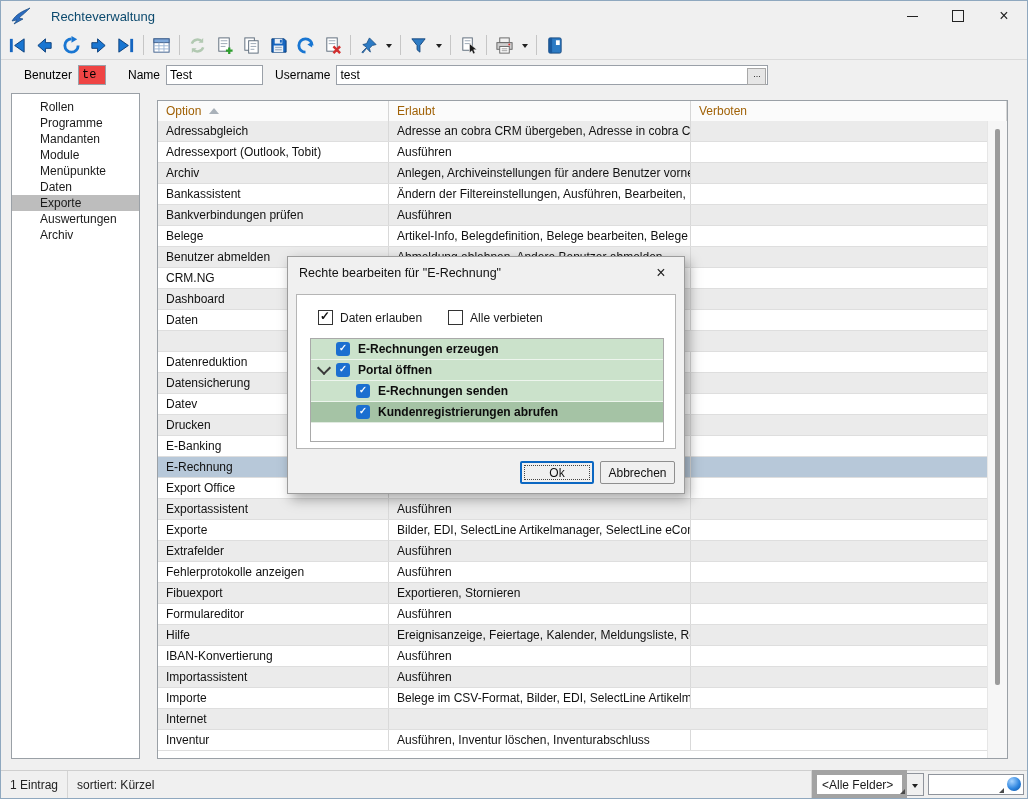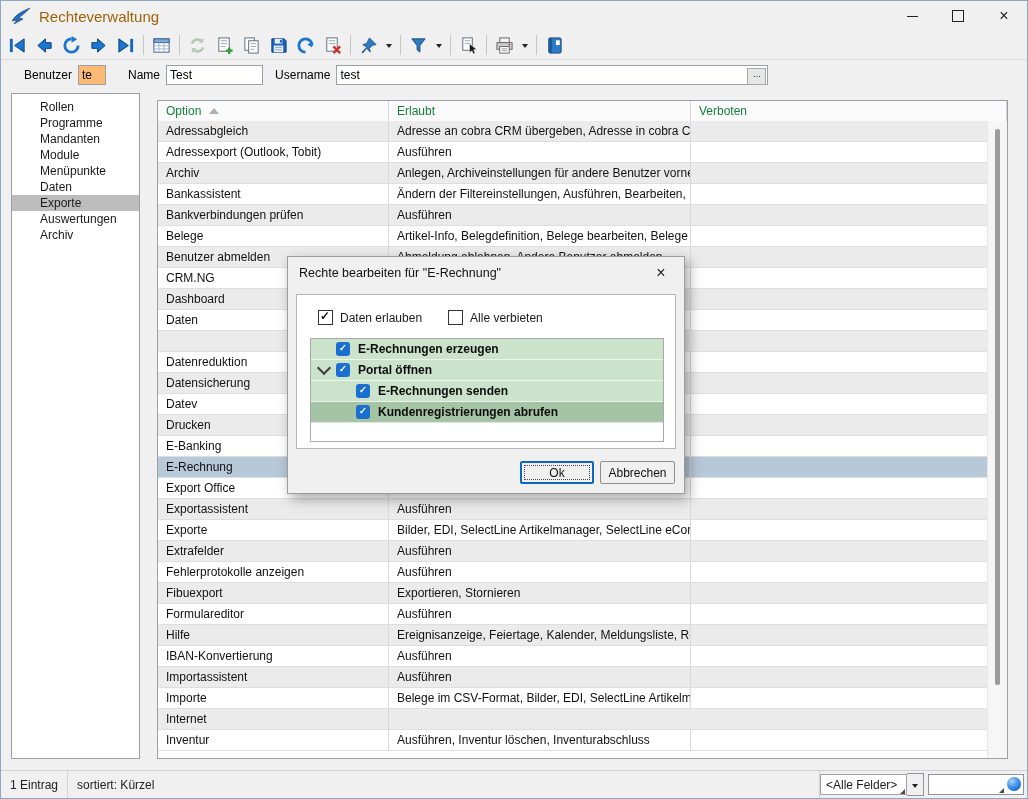--- a/index.html
+++ b/index.html
@@ -1,55 +1,55 @@
 <!DOCTYPE html>
 <html><head>
 <meta charset="utf-8">
 <style>
   html,body{margin:0;padding:0;background:#d8d8d8;font-family:"Liberation Sans",sans-serif;}
   #win{position:relative;width:1026px;height:797px;background:#f0f0f0;border:1px solid #8fa8bf;overflow:hidden;font-size:12px;color:#1a1a1a;}
 
   
   .titlebar{position:absolute;left:0;top:0;right:0;height:30px;display:flex;align-items:center;background:#f0f0f0;}
   .win-logo{margin-left:10px;width:20px;height:18px;flex:0 0 auto;}
-  .win-title{margin-left:8px;color:#a16207;font-size:15px;}
+  .win-title{margin-left:20px;color:#0c4a6e;font-size:13px;}
   .win-controls{margin-left:auto;display:flex;height:30px;}
   .win-btn{width:46px;height:30px;display:flex;align-items:center;justify-content:center;}
   .glyph-min{width:11px;height:1px;background:#222;}
   .glyph-max{width:10px;height:10px;border:1px solid #222;}
   .glyph-close{font-size:16px;color:#222;line-height:1;}
 
   
   .toolbar{position:absolute;left:0;top:30px;right:0;height:28px;display:flex;align-items:center;padding-left:3px;border-bottom:1px solid #dadada;background:#f0f0f0;}
   .tbtn{width:27px;height:24px;display:flex;align-items:center;justify-content:center;}
   .tbtn svg{width:19px;height:19px;}
   .dd{width:14px;height:24px;display:flex;align-items:center;justify-content:center;}
   .dd::after{content:"";border:3.5px solid transparent;border-top:4.5px solid #222;margin-top:5px;}
   .tsep{width:1px;height:20px;background:#c6c6c6;margin:0 4px;}
 
   
   .formrow{position:absolute;left:0;top:58px;right:0;height:32px;display:flex;align-items:center;}
   .flabel{color:#000;}
   .fin{height:18px;border:1px solid #9aa0a8;background:#fff;font-family:"Liberation Sans",sans-serif;font-size:12px;padding:0 3px;}
-  #f-benutzer{margin-left:6px;width:20px;background:#fdba74;}
+  #f-benutzer{margin-left:6px;width:20px;background:#ef4444;font-family:Liberation Mono, monospace;}
   #f-name{margin-left:6px;width:89px;}
   .uwrap{position:relative;margin-left:6px;width:432px;height:20px;}
   .uwrap .fin{width:100%;height:18px;box-sizing:content-box;width:calc(100% - 8px);}
   .browse{position:absolute;right:2px;top:3px;width:17px;height:15px;background:#e6e6e6;border:1px solid #a8a8a8;font-size:9px;line-height:11px;text-align:center;}
   .ml1{margin-left:22px;} .ml3{margin-left:12px;} .ml0{margin-left:23px;}
 
   
   .sidebar{position:absolute;left:10px;top:92px;width:129px;height:666px;background:#fff;border:1px solid #9aa0a6;padding-top:5px;box-sizing:border-box;}
   .side-item{height:16px;line-height:16px;padding-left:28px;white-space:nowrap;}
   .side-item.sel{background:#bdbdbd;}
 
   
   .tablepanel{position:absolute;left:156px;top:99px;width:851px;height:659px;background:#fff;border:1px solid #9aa0a6;box-sizing:border-box;}
   .thead{position:absolute;left:0;top:0;right:0;height:20px;background:#fbfbfb;border-bottom:1px solid #cfcfcf;display:flex;}
-  .th{box-sizing:border-box;border-right:1px solid #d6d6d6;padding:3px 0 0 8px;color:#15803d;display:flex;align-items:flex-start;}
+  .th{box-sizing:border-box;border-right:1px solid #d6d6d6;padding:3px 0 0 8px;color:#a16207;display:flex;align-items:flex-start;}
   .c1{width:231px;} .c2{width:302px;} .c3{flex:1;}
   .sort-up{margin-left:8px;margin-top:4px;width:0;height:0;border-left:5px solid transparent;border-right:5px solid transparent;border-bottom:6px solid #a9b1b9;}
   .tbody{position:absolute;left:0;top:20px;right:19px;bottom:0;overflow:hidden;}
   .trow{display:flex;height:20px;border-bottom:1px solid #dedede;background:#fff;}
   .trow.alt{background:#ebebeb;}
   .trow.sel{background:#b7c8d9;}
   .tc{box-sizing:border-box;border-right:1px solid #d9d9d9;padding:3px 4px 0 8px;white-space:nowrap;overflow:hidden;color:#111;}
   .tc.c3{border-right:none;}
   .vscroll{position:absolute;top:20px;right:0;width:19px;bottom:0;border-left:1px solid #e6e6e6;background:#f6f6f6;}
   .vthumb{position:absolute;left:7px;top:8px;width:5px;height:556px;background:#9b9b9b;border-radius:2px;}
@@ -73,21 +73,21 @@
   .tree-label{color:#0d0d0d;white-space:nowrap;}
   .dlg-buttons{position:absolute;right:9px;bottom:9px;display:flex;gap:6px;}
   .btn{height:23px;background:#f0f0f0;border:1px solid #8f8f8f;border-radius:2px;font-family:"Liberation Sans",sans-serif;font-size:12px;color:#111;display:flex;align-items:center;justify-content:center;box-sizing:border-box;}
   .btn.primary{border:2px solid #0b67c2;outline:1px dotted #444;outline-offset:-5px;}
   .btn-ok{width:74px;} .btn-cancel{width:75px;}
 
   
   .statusbar{position:absolute;left:0;bottom:0;right:0;height:27px;border-top:1px solid #cfcfcf;background:#f0f0f0;display:flex;align-items:center;}
   .sb-cell{height:100%;display:flex;align-items:center;padding:0 9px;border-right:1px solid #d4d4d4;color:#222;}
   .sb-fill{flex:1;}
-  .combo{position:relative;width:80px;height:19px;background:#fff;border:1px solid #a3a3a3;display:flex;align-items:center;padding-left:5px;box-sizing:content-box;}
+  .combo{position:relative;width:80px;height:19px;background:#fff;border:5px solid #a3a3a3;display:flex;align-items:center;padding-left:5px;box-sizing:content-box;}
   .combo-dd{width:16px;height:21px;background:#f0f0f0;border:1px solid #8f949c;border-left:none;display:flex;align-items:center;justify-content:center;position:relative;}
   .combo-dd::after{content:"";border:3.5px solid transparent;border-top:4.5px solid #222;margin-top:5px;}
   .grip::before{content:"";position:absolute;left:-7px;bottom:1px;width:0;height:0;border-left:5px solid transparent;border-bottom:5px solid #4a4a4a;}
   .sb-search{position:relative;margin-left:4px;margin-right:3px;width:96px;height:21px;background:#fff;border:1px solid #8f949c;box-sizing:border-box;}
   .globe{position:absolute;right:2px;top:2px;width:14px;height:14px;border-radius:50%;background:radial-gradient(circle at 35% 30%, #a8d4ff, #2f86e0 55%, #0b4fa0);}
   .globe-grip::after{content:"";position:absolute;right:19px;bottom:1px;width:0;height:0;border-left:5px solid transparent;border-bottom:5px solid #4a4a4a;}
 </style>
 </head>
 <body>
 

